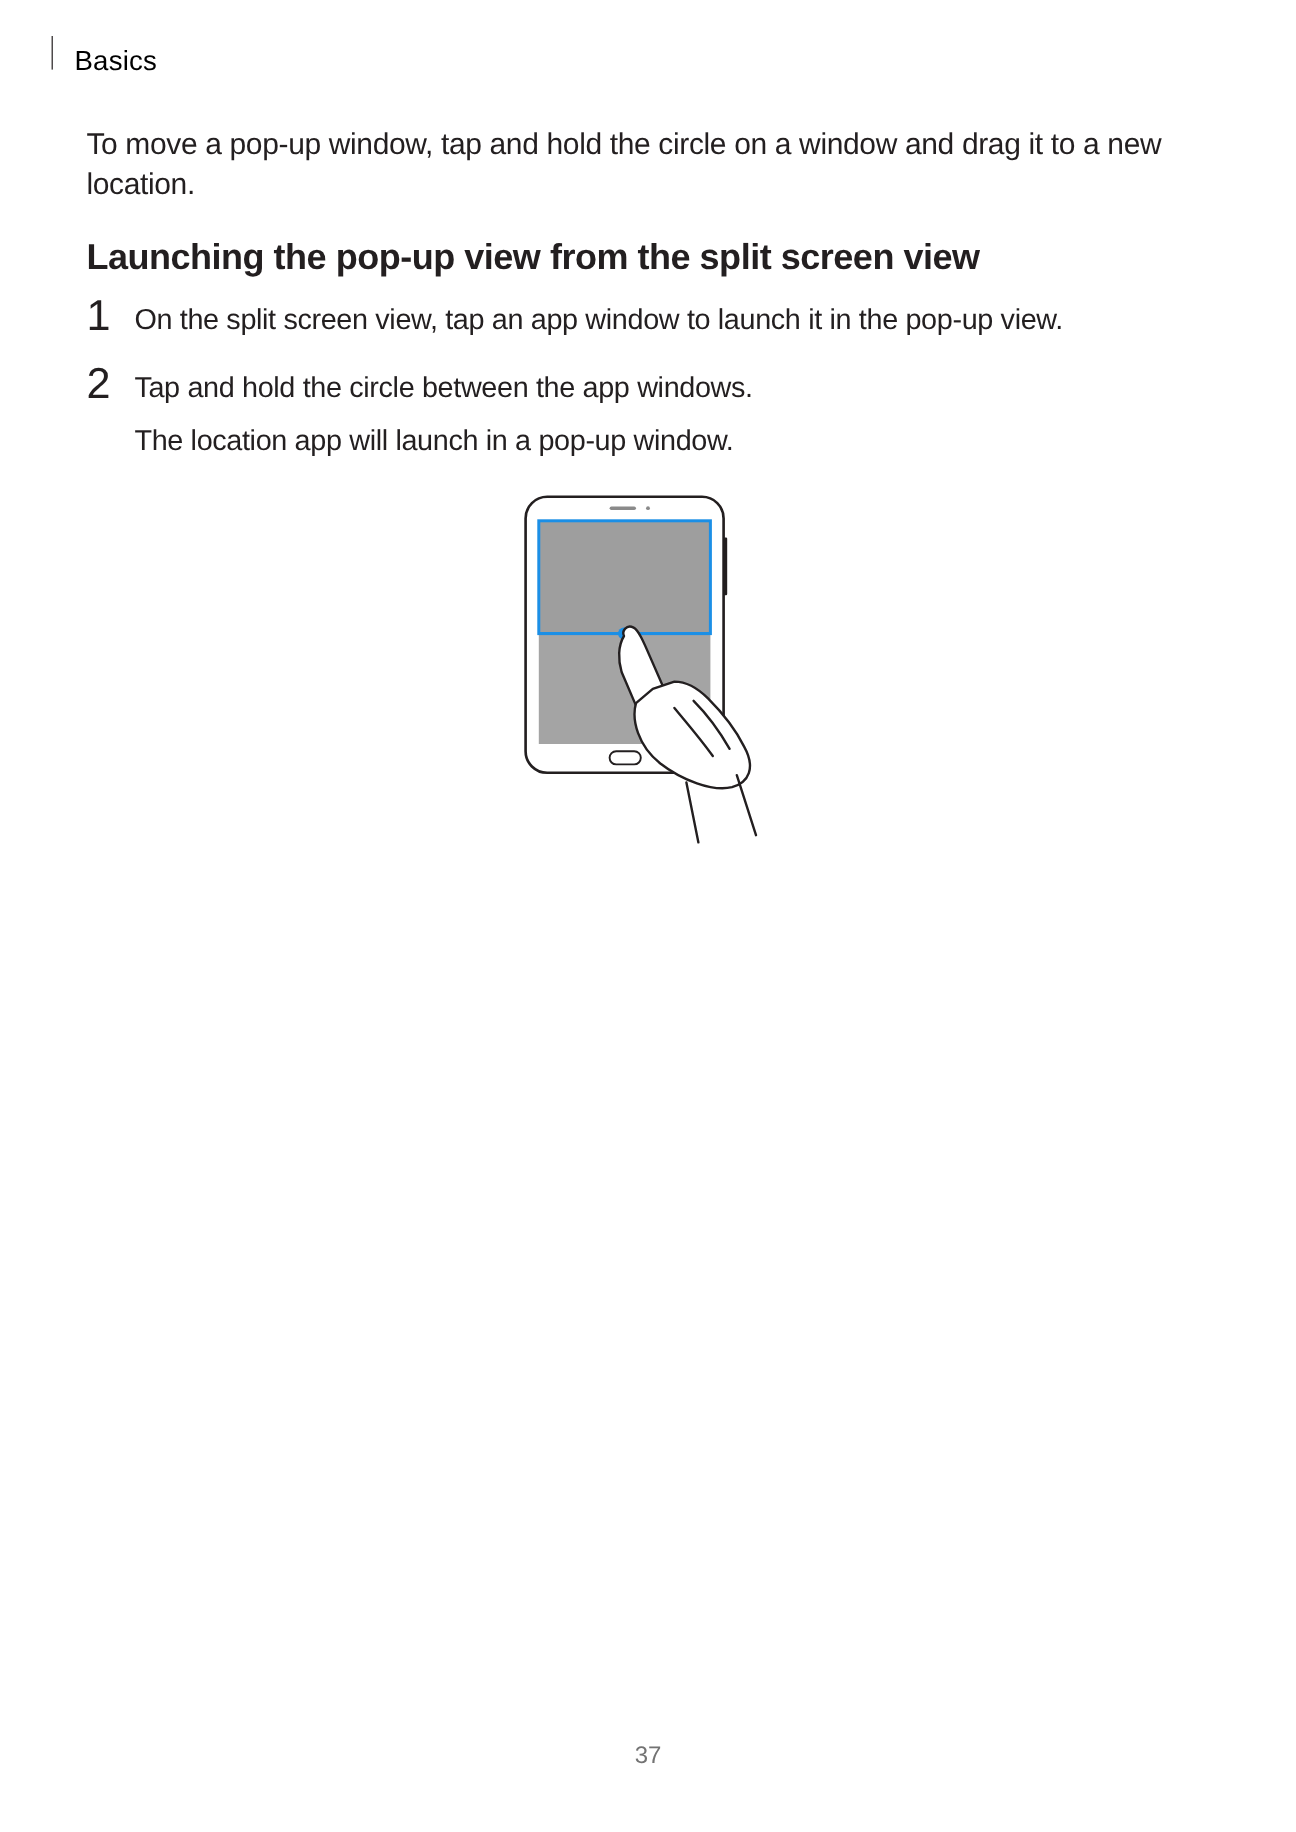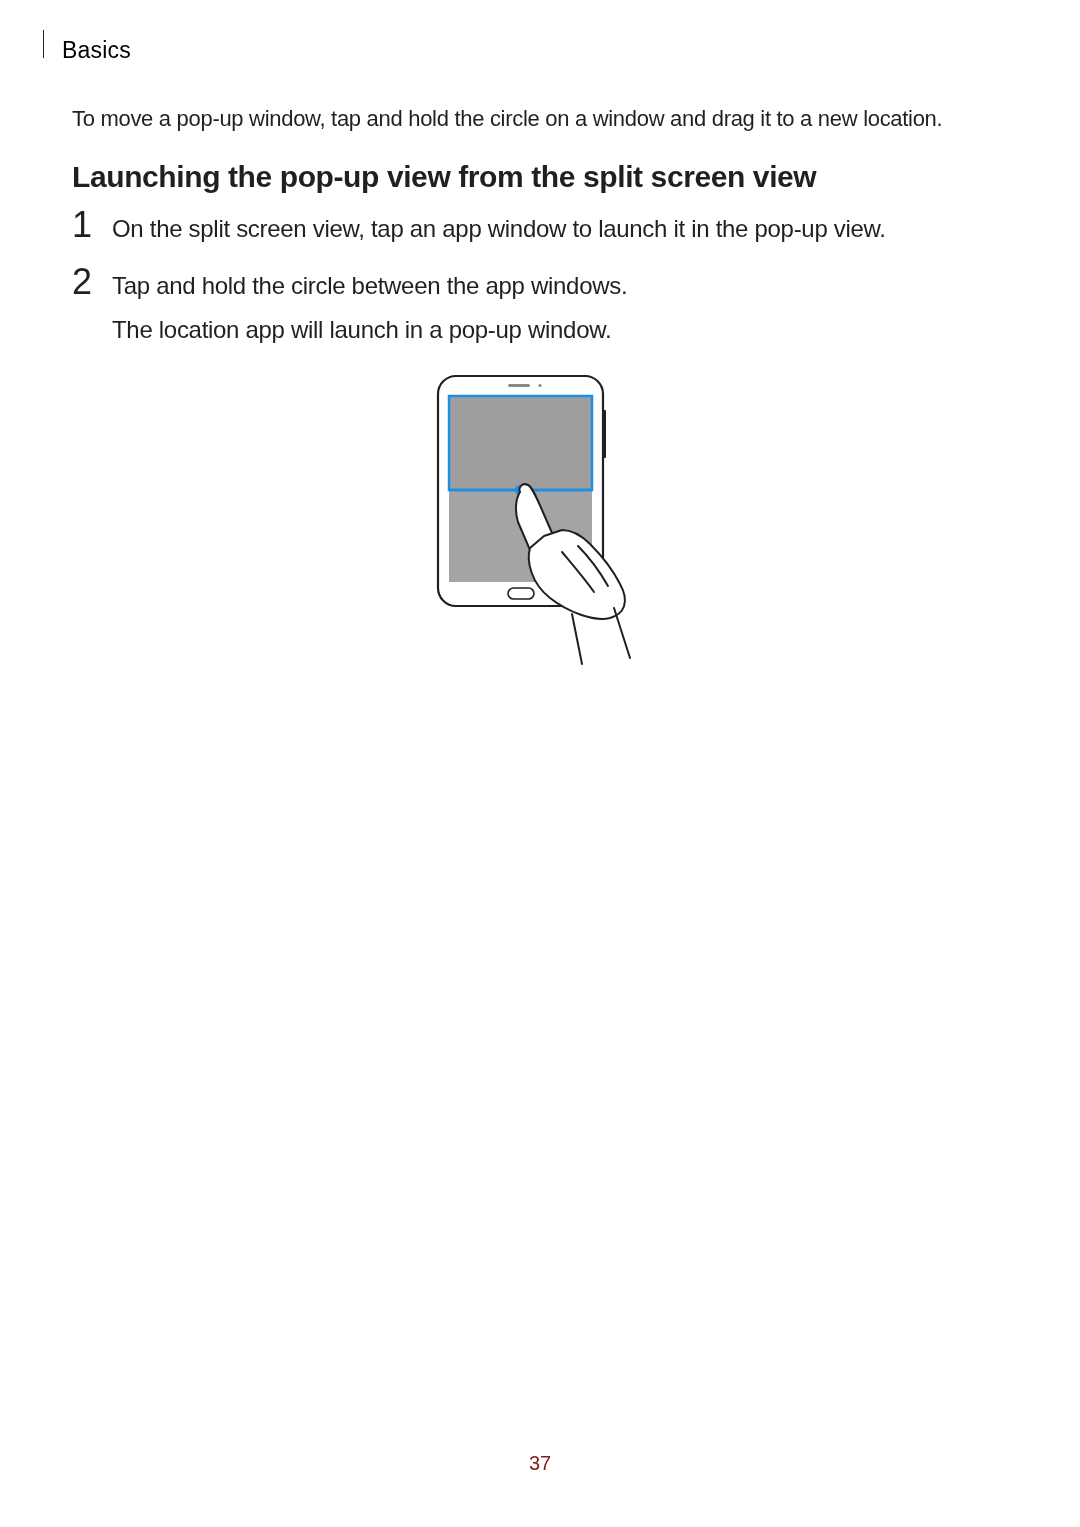--- a/index.html
+++ b/index.html
@@ -38,21 +38,21 @@
     left: 72px;
     width: 940px;
   }
   h2.section {
     font-size: 30px;
     font-weight: 700;
     margin: 20px 0 12px 0;
     letter-spacing: -0.4px;
   }
   p.body {
-    font-size: 22px;
+    font-size: 25px;
     line-height: 1.35;
     margin: 4px 0 26px 0;
     letter-spacing: -0.3px;
   }
   ol.steps {
     list-style: none;
     padding: 0;
     margin: 18px 0 0 0;
     counter-reset: stepnum;
   }
@@ -81,21 +81,21 @@
     display: flex;
     justify-content: center;
     margin-top: 20px;
   }
   .pagenum {
     position: absolute;
     bottom: 52px;
     width: 100%;
     text-align: center;
     font-size: 20px;
-    color: #7f1d1d;
+    color: #737373;
   }
 </style>
 </head>
 <body>
 
 <div class="breadcrumb-bar">
   <div class="tick"></div>
   <span class="label">Basics</span>
 </div>
 

